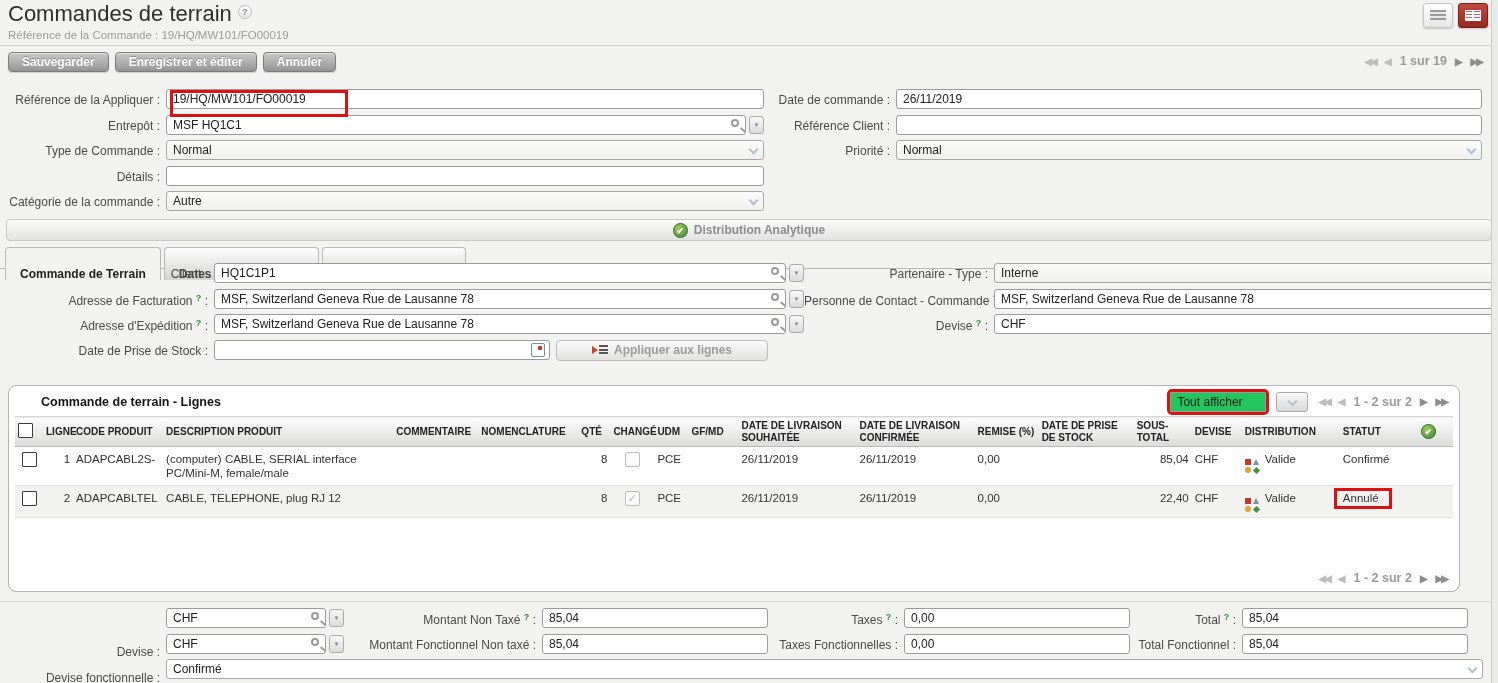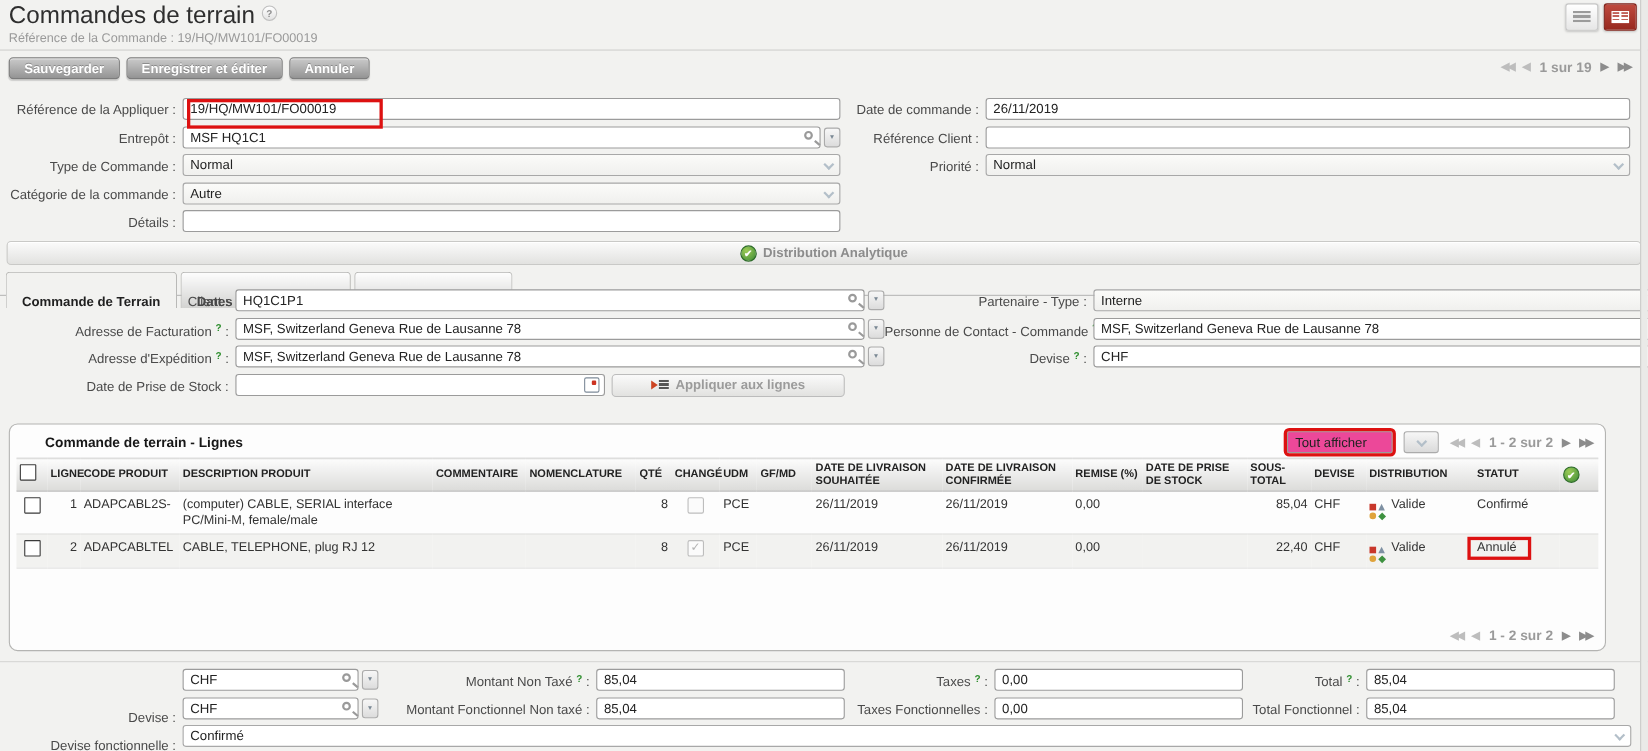--- a/index.html
+++ b/index.html
@@ -76,21 +76,21 @@
   .apply-ic { display:inline-flex; align-items:center; }
   .apply-ic b { width:0; height:0; border-top:4px solid transparent; border-bottom:4px solid transparent; border-left:6px solid #cc4422; }
   .apply-ic i { display:inline-block; width:9px; height:10px; margin-left:1px; background:repeating-linear-gradient(to bottom,#555 0 2px,#eee 2px 3.5px); }
 
   
   .panel { position:absolute; left:8px; top:385px; width:1452px; height:207px; background:#fdfdfd;
     border:1px solid #b4b4b2; border-radius:8px; }
   .panel-head { display:flex; align-items:center; height:29px; padding:2px 10px 0 12px; }
   .panel-title { font-size:12.5px; font-weight:bold; color:#171717;margin-left:20px; }
   .panel-tools { margin-left:auto; display:flex; align-items:center; gap:10px; padding-right:2px; }
-  .filter-box { width:96px; height:20px; border:1px solid #9b9b9b; border-radius:2px; background:#ec4899; font-size:12px; color:#222;
+  .filter-box { width:96px; height:20px; border:1px solid #9b9b9b; border-radius:2px; background:#22c55e; font-size:12px; color:#222;
     padding:2px 6px; outline:3px solid #dd1111; }
   .filter-dd { position:relative; width:32px; height:20px; border:1px solid #ababab; border-radius:3px; background:linear-gradient(#f7f7f7,#dadada); cursor:pointer; }
   .filter-dd .schev { right:11px; }
   table.lines { border-collapse:collapse; table-layout:fixed; margin:1px 6px 18px 6px; width:1438px; }
   table.lines th { background:linear-gradient(#fcfcfc,#dbdbd9); border-bottom:1px solid #bbb; border-top:1px solid #d5d5d5;
     font-size:10px; color:#222; text-align:left; padding:3px 3px; line-height:1.15; vertical-align:middle; }
   table.lines td { font-size:11.5px; color:#333; padding:5px 3px 4px 3px; border-bottom:1px solid #e2e2e0; vertical-align:top; line-height:1.25; }
   tr.alt td { background:#f2f2f0; }
   th.r, td.r { text-align:right; }
   th.c, td.c { text-align:center; }
@@ -173,26 +173,26 @@
       <span class="lbl r">Référence Client :</span>
       <input class="tbox" style="width: 586px;" value="">
     </div>
     <div class="frow">
       <span class="lbl l">Type de Commande :</span>
       <span class="sel" style="width:598px"><span>Normal</span><span class="schev"></span></span>
       <span class="lbl r">Priorité :</span>
       <span class="sel" style="width:586px"><span>Normal</span><span class="schev"></span></span>
     </div>
     <div class="frow">
+      <span class="lbl l">Détails :</span>
+      <input class="tbox" style="width: 598px;" value="">
+    </div>
+    <div class="frow">
       <span class="lbl l">Catégorie de la commande :</span>
       <span class="sel" style="width:598px"><span>Autre</span><span class="schev"></span></span>
-    </div>
-    <div class="frow">
-      <span class="lbl l">Détails :</span>
-      <input class="tbox" style="width: 598px;" value="">
     </div>
   </div>
 
   <div class="analytic">
     <span class="gcheck">✔</span>
     <span>Distribution Analytique</span>
   </div>
 
   <div class="tabs">
     <span class="tab active">Commande de Terrain</span>

